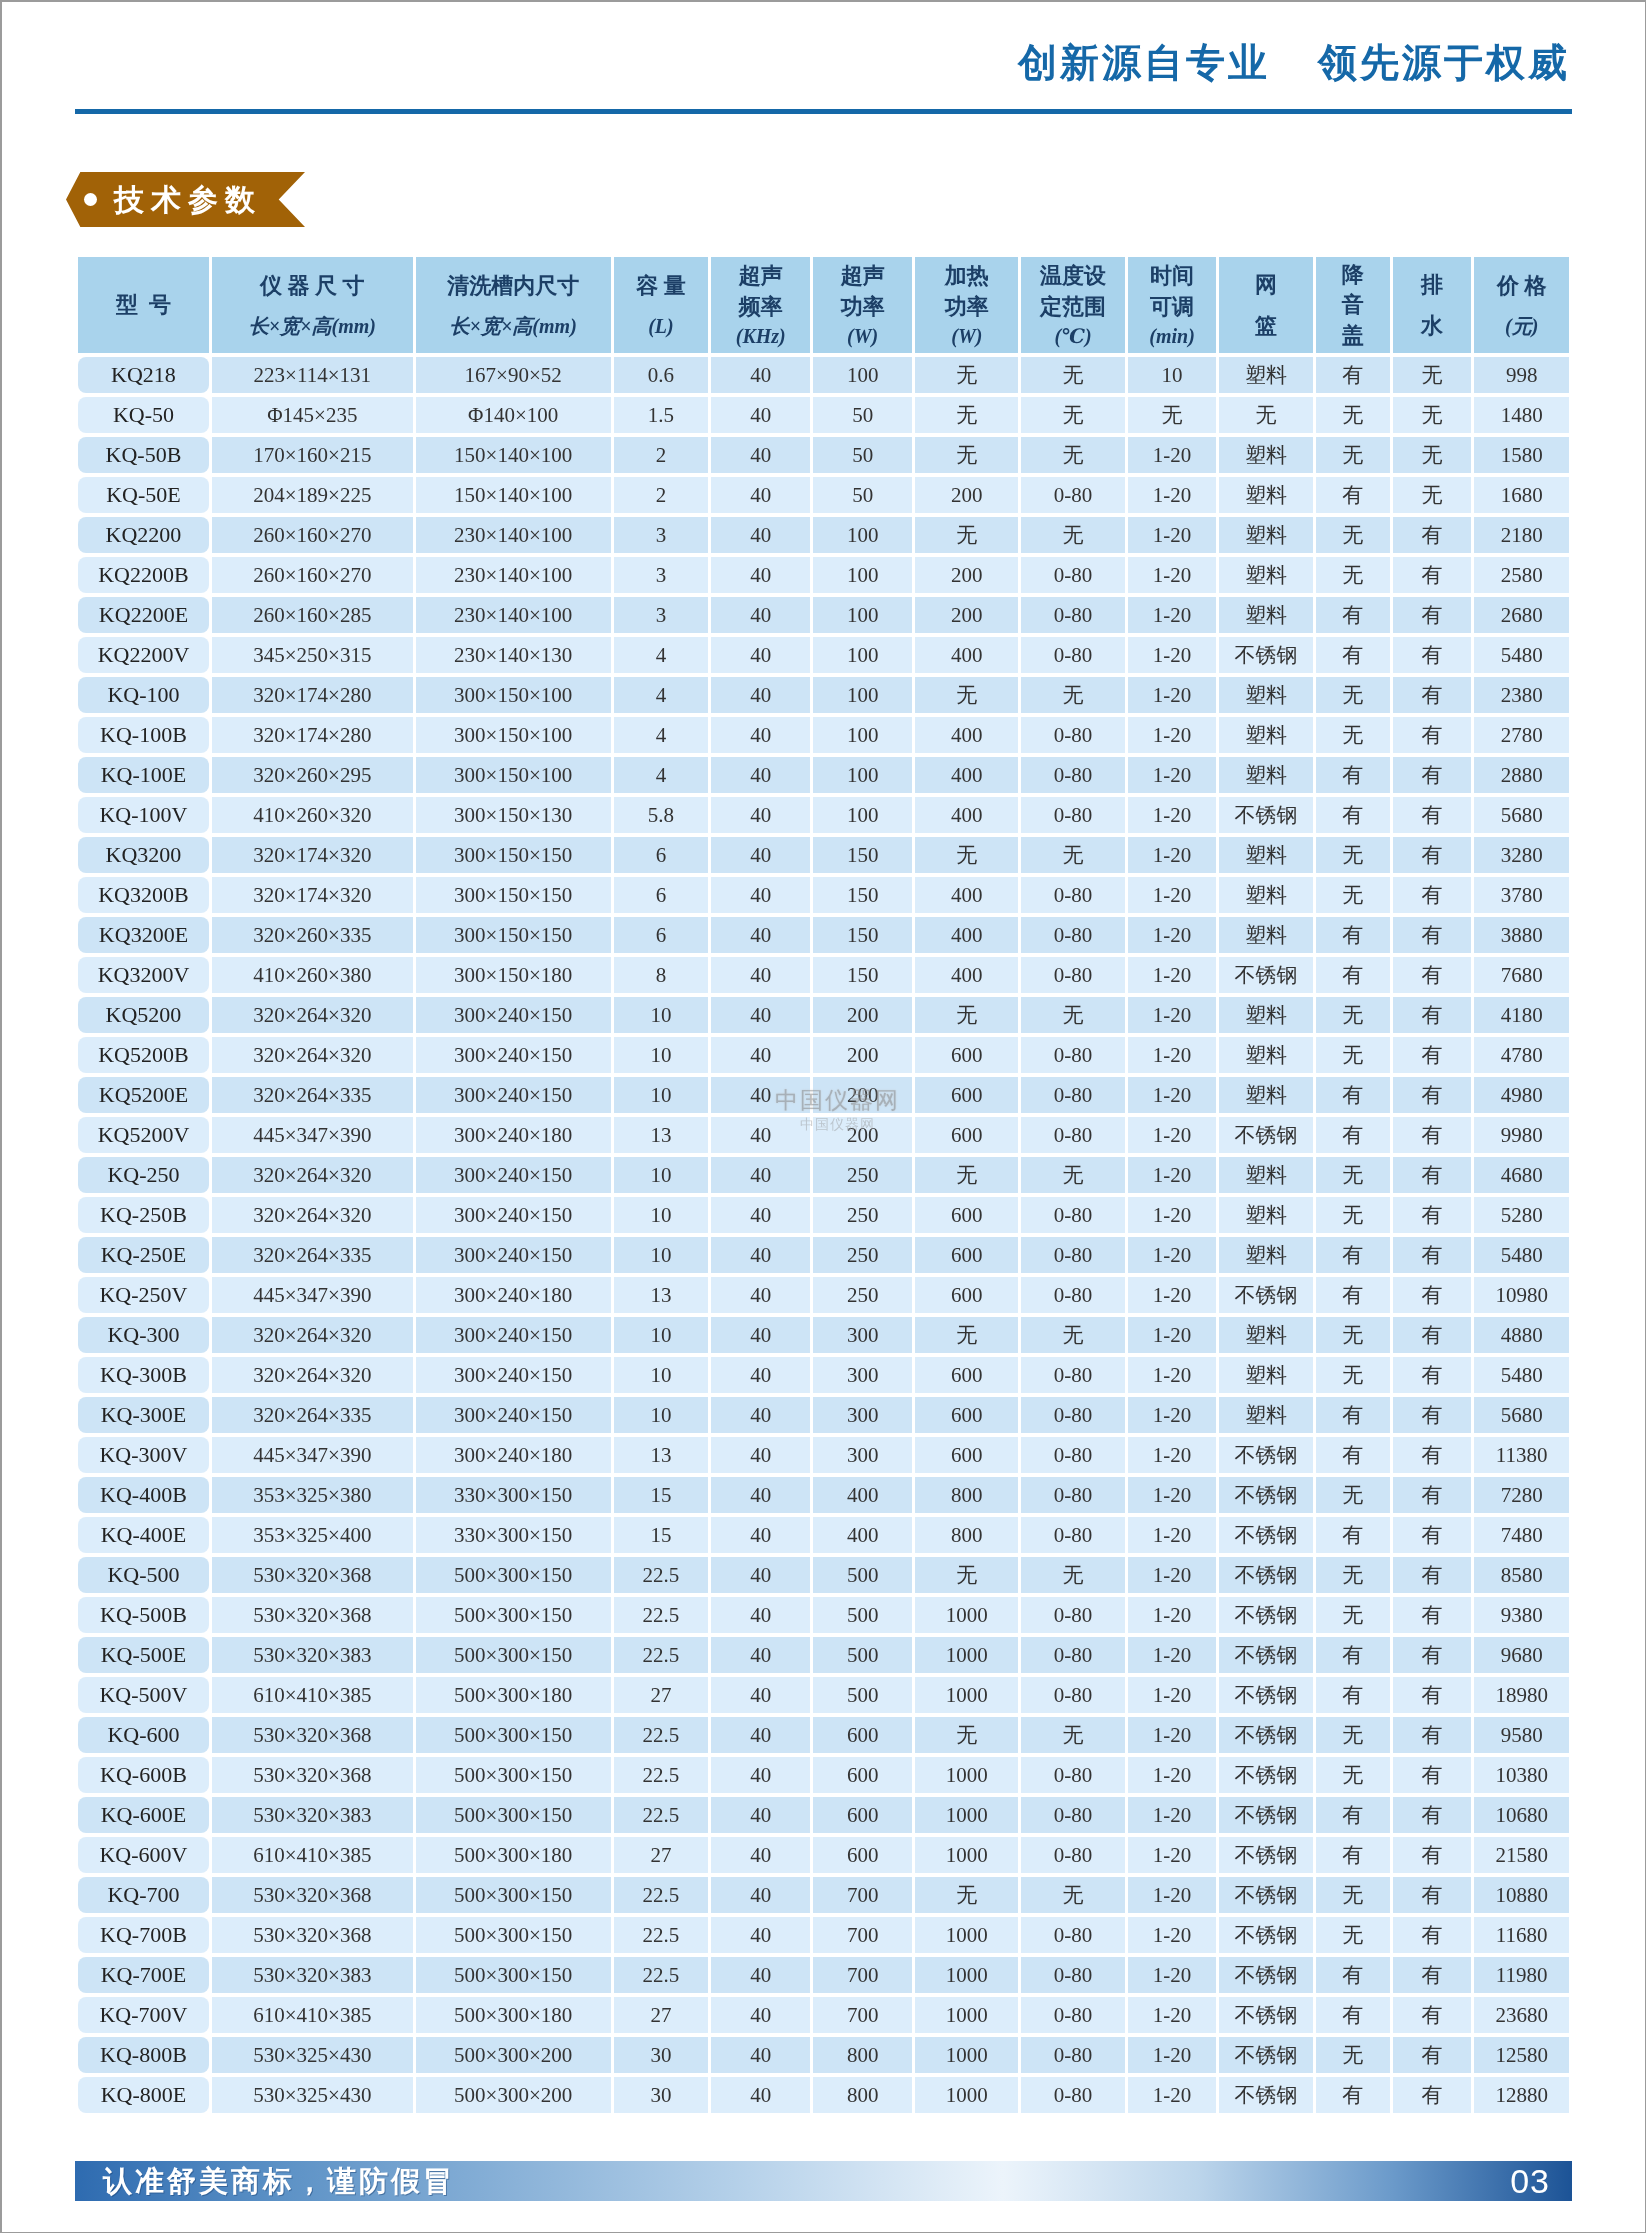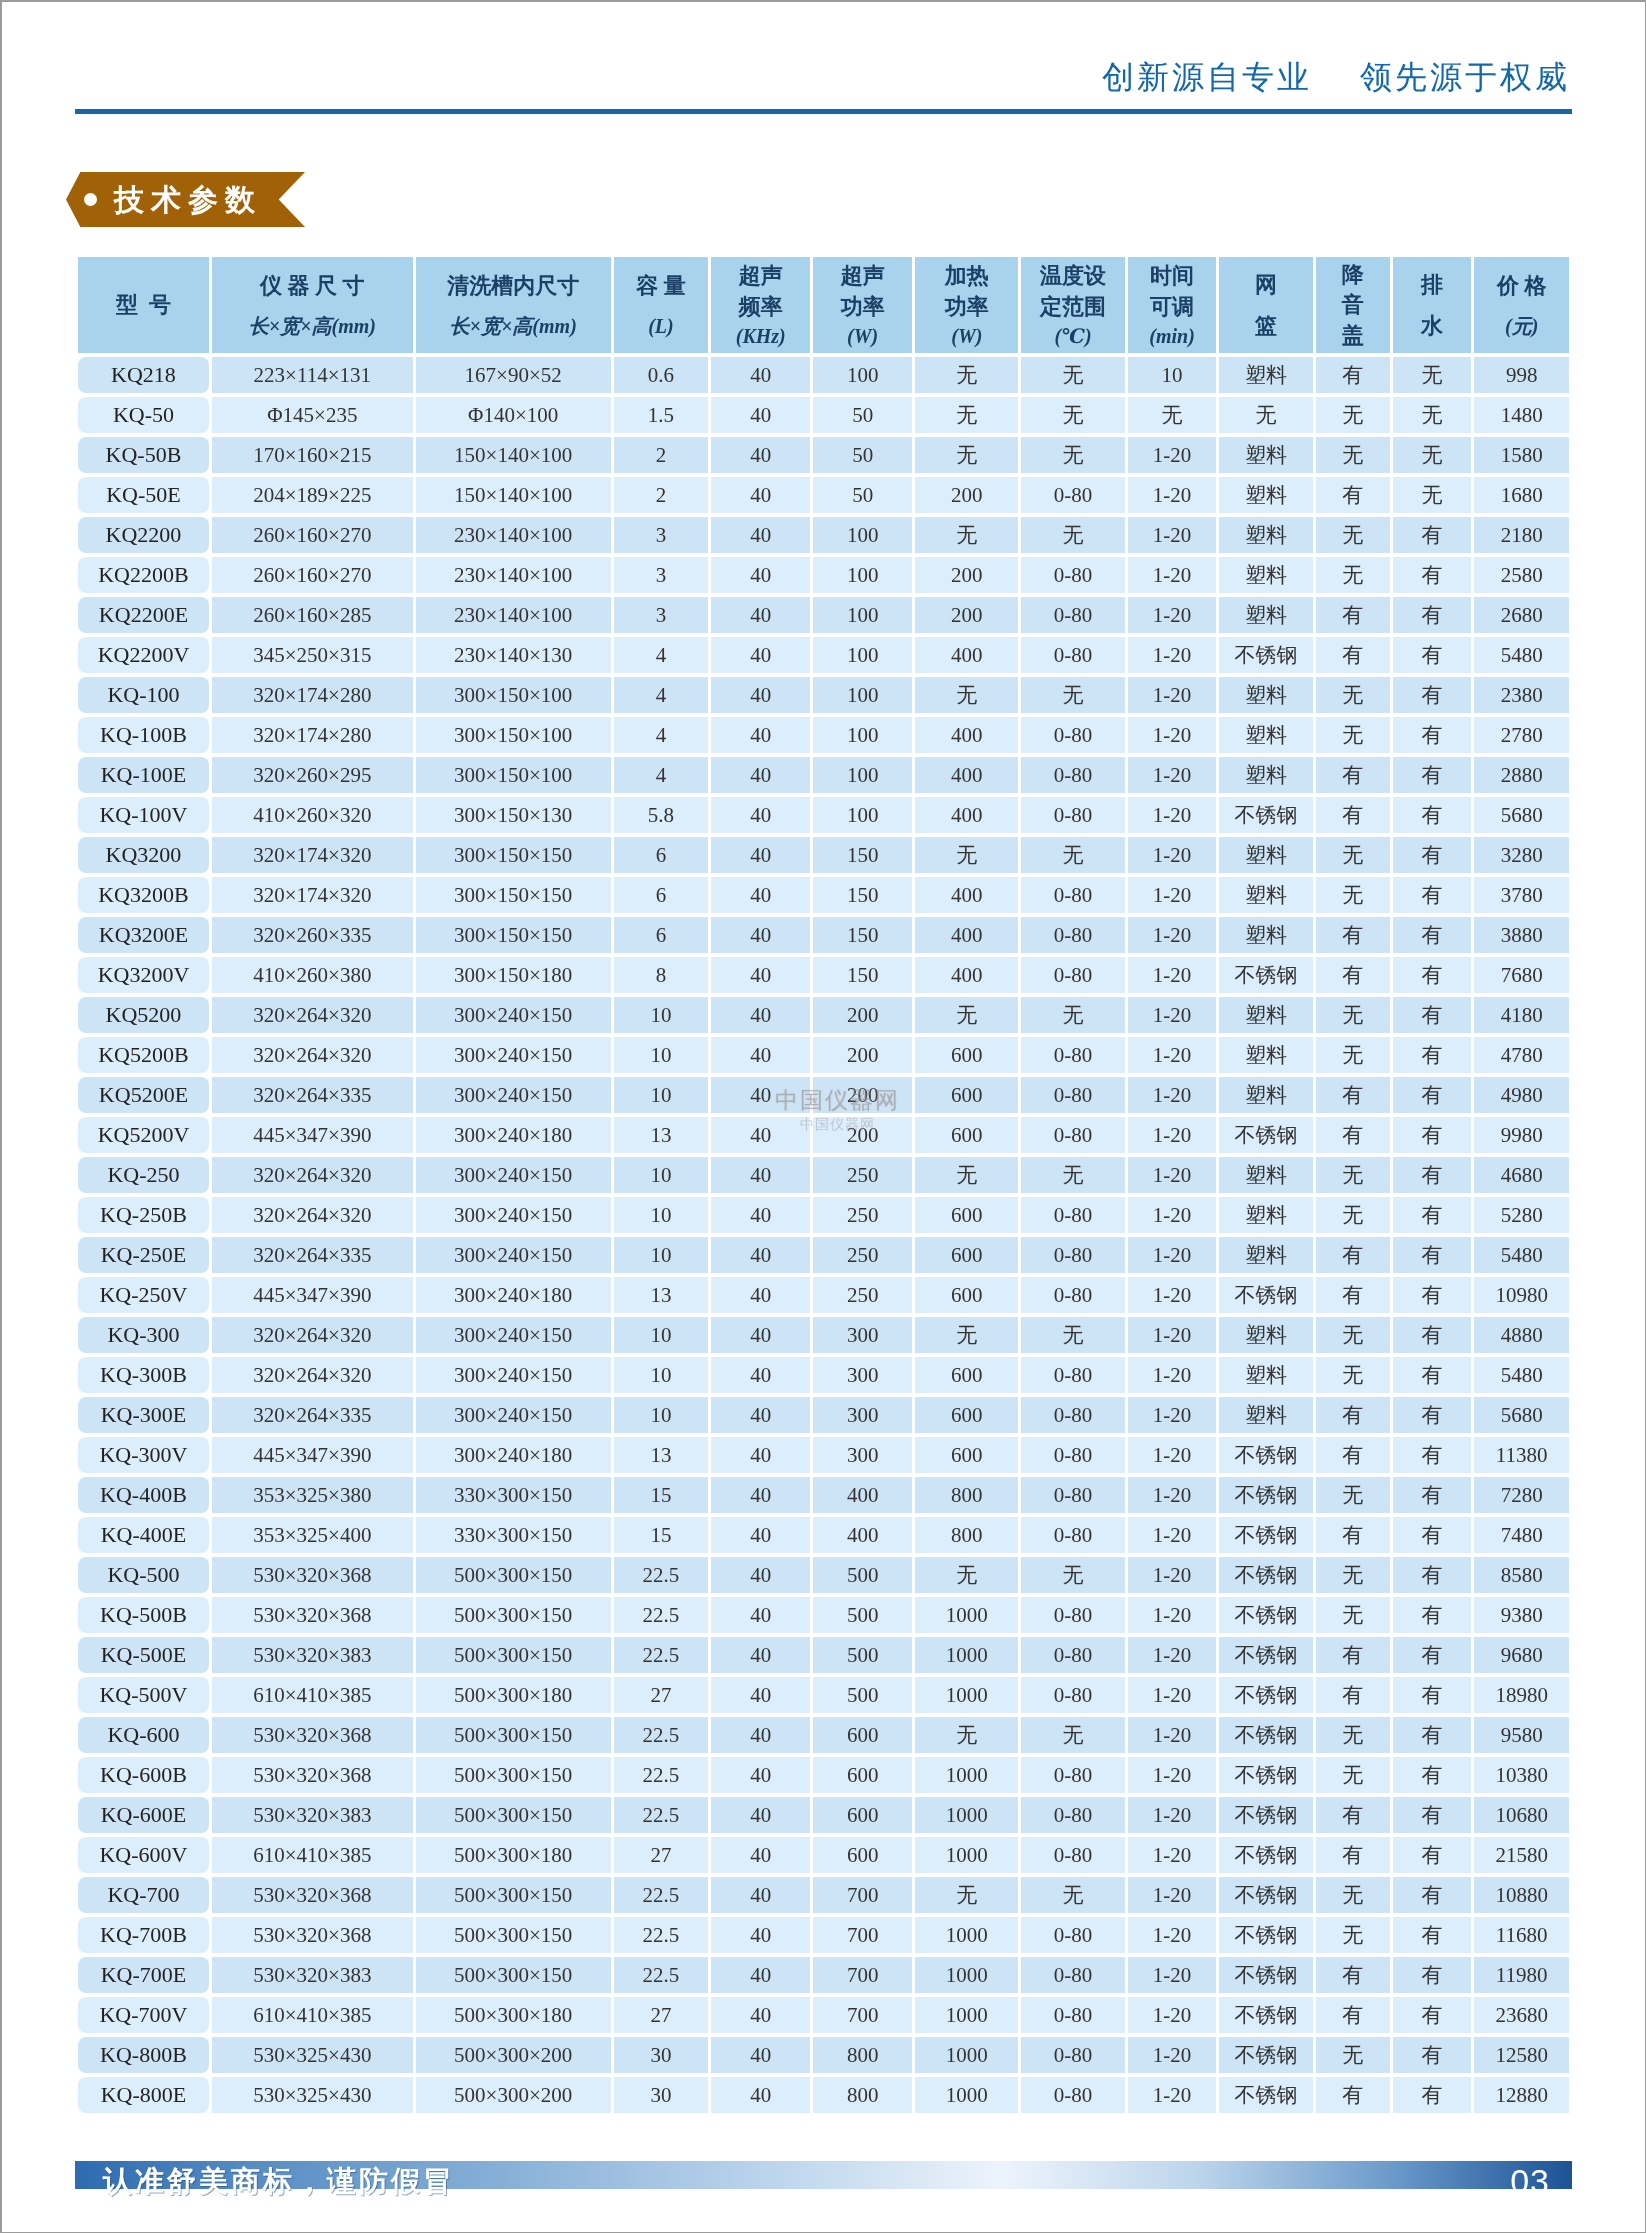--- a/index.html
+++ b/index.html
@@ -5,22 +5,22 @@
   html,body{margin:0;padding:0;}
   body{
     width:1647px;height:2234px;position:relative;background:#ffffff;
     font-family:"Liberation Sans","DejaVu Sans",sans-serif;
     overflow:hidden;
   }
   .page{position:absolute;inset:0;border:2px solid #9b9b9b;box-sizing:border-box;}
 
   
   .slogan{
-    position:absolute;top:56px;right:77px;
-    font-size:32px;font-weight:normal;color:#1568a8;letter-spacing:3px;
+    position:absolute;top:36px;right:77px;
+    font-size:39px;font-weight:bold;color:#1568a8;letter-spacing:3px;
     white-space:nowrap;
   }
   .slogan .gap{display:inline-block;width:48px;}
   .rule{
     position:absolute;left:75px;top:109px;width:1497px;height:5px;
     background:#1568a8;
   }
 
   
   .badge{
@@ -64,21 +64,21 @@
   .watermark{
     position:absolute;left:758px;top:1085px;width:159px;
     color:#8f8f8f;opacity:.6;text-align:center;
     font-family:"Liberation Sans","DejaVu Sans",sans-serif;
   }
   .watermark .wm-main{font-size:23px;letter-spacing:2px;text-shadow:0 0 2px #bbbbbb;}
   .watermark .wm-sub{font-size:14px;opacity:.7;letter-spacing:1px;}
 
   
   .footer{
-    position:absolute;left:75px;top:2161px;width:1497px;height:28px;
+    position:absolute;left:75px;top:2161px;width:1497px;height:40px;
     background:linear-gradient(90deg,#2e6bb0 0%,#5d92c6 14%,#b7d2ea 45%,#ecf4fb 62%,#bcd5eb 75%,#6b9aca 88%,#1c5396 100%);
   }
   .footer .notice{
     position:absolute;left:28px;top:0;line-height:40px;
     color:#ffffff;font-size:29px;font-weight:bold;letter-spacing:3px;
     text-shadow:1px 1px 0 rgba(20,60,110,.45);white-space:nowrap;
   }
   .footer .pagenum{
     position:absolute;right:22px;top:0;line-height:40px;
     color:#ffffff;font-size:34px;font-weight:normal;letter-spacing:1px;

